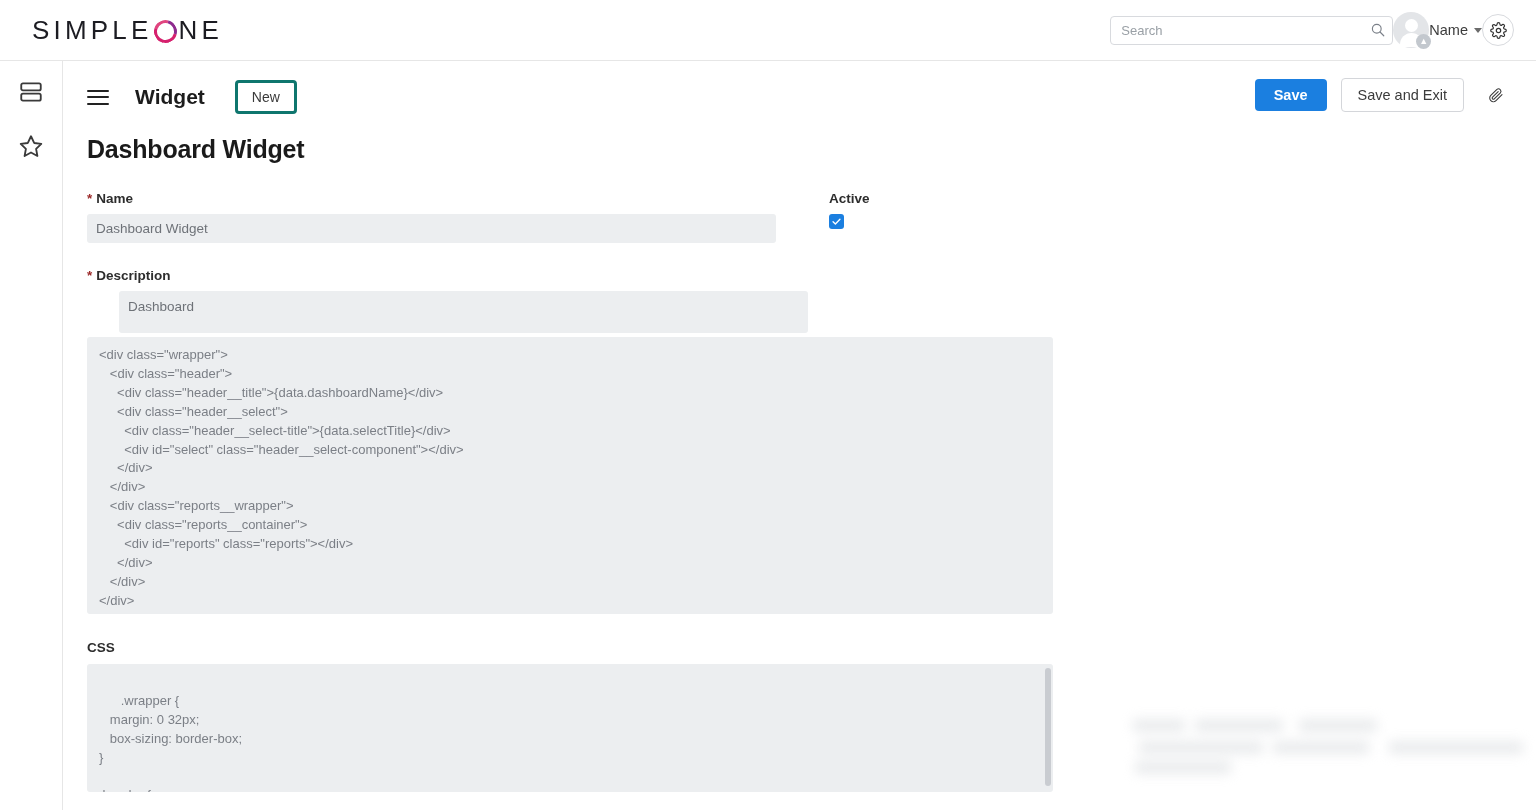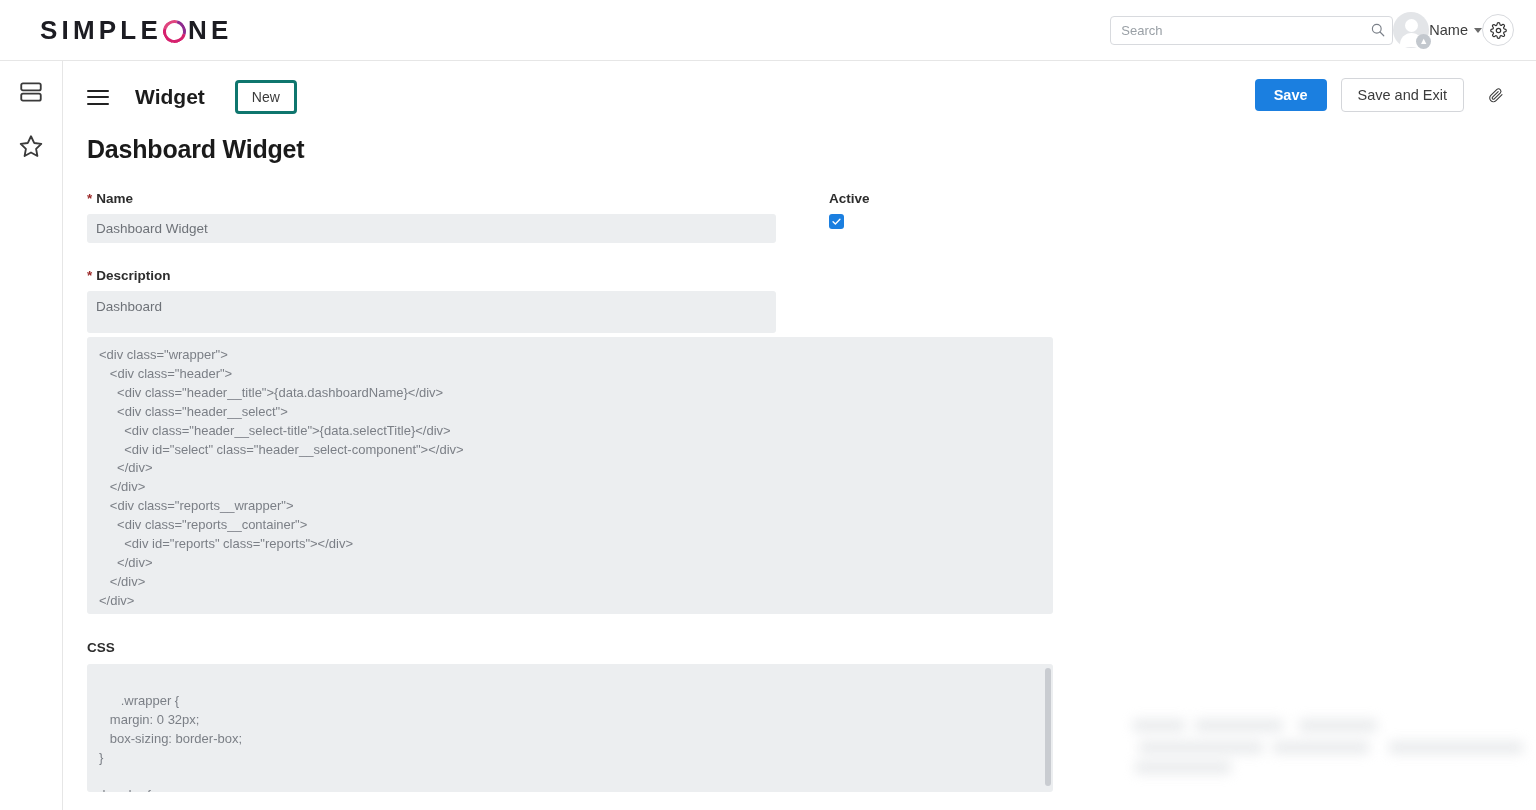--- a/index.html
+++ b/index.html
@@ -14,23 +14,23 @@
 
   
   .topbar {
     position: absolute; top: 0; left: 0;
     width: 1536px; height: 61px;
     background: #ffffff;
     border-bottom: 1px solid #e6e6e6;
     display: flex; align-items: center;
   }
   .logo {
-    margin-left: 40px;
+    margin-left: 32px;
     display: flex; align-items: center;
-    font-size: 26px; font-weight: 700;
+    font-size: 26px; font-weight: 400;
     letter-spacing: 4.2px;
     color: #1c1c22;
   }
   .logo .ring {
     display: inline-block;
     width: 23px; height: 23px;
     border-radius: 50%;
     border: 3.5px solid #d6216e;
     border-right-color: #8e2a8e;
     border-top-color: #e0457f;
@@ -172,21 +172,21 @@
     width: 689px; height: 29px;
     background: #eceef0; border: none; border-radius: 3px;
     padding: 0 9px; font-size: 13.5px; color: #6e7278;
     font-family: "Liberation Sans", sans-serif; outline: none;
   }
   .textarea-sm {
     width: 689px; height: 42px;
     background: #eceef0; border: none; border-radius: 3px;
     padding: 7px 9px; font-size: 13.5px; color: #6e7278;
     font-family: "Liberation Sans", sans-serif;
-    resize: none; outline: none; line-height: 1.3;
+    resize: none; outline: none; line-height: 1.3; margin-left: 32px;
   }
   .row-gap { height: 25px; }
   .active-block { position: absolute; top: 27px; left: 765px; }
   .checkbox {
     width: 15px; height: 15px; border-radius: 3px;
     background: #1b7fe0; display: flex;
     align-items: center; justify-content: center;
     cursor: pointer; margin-top: 2px;
   }
   .checkbox svg { display: block; }

